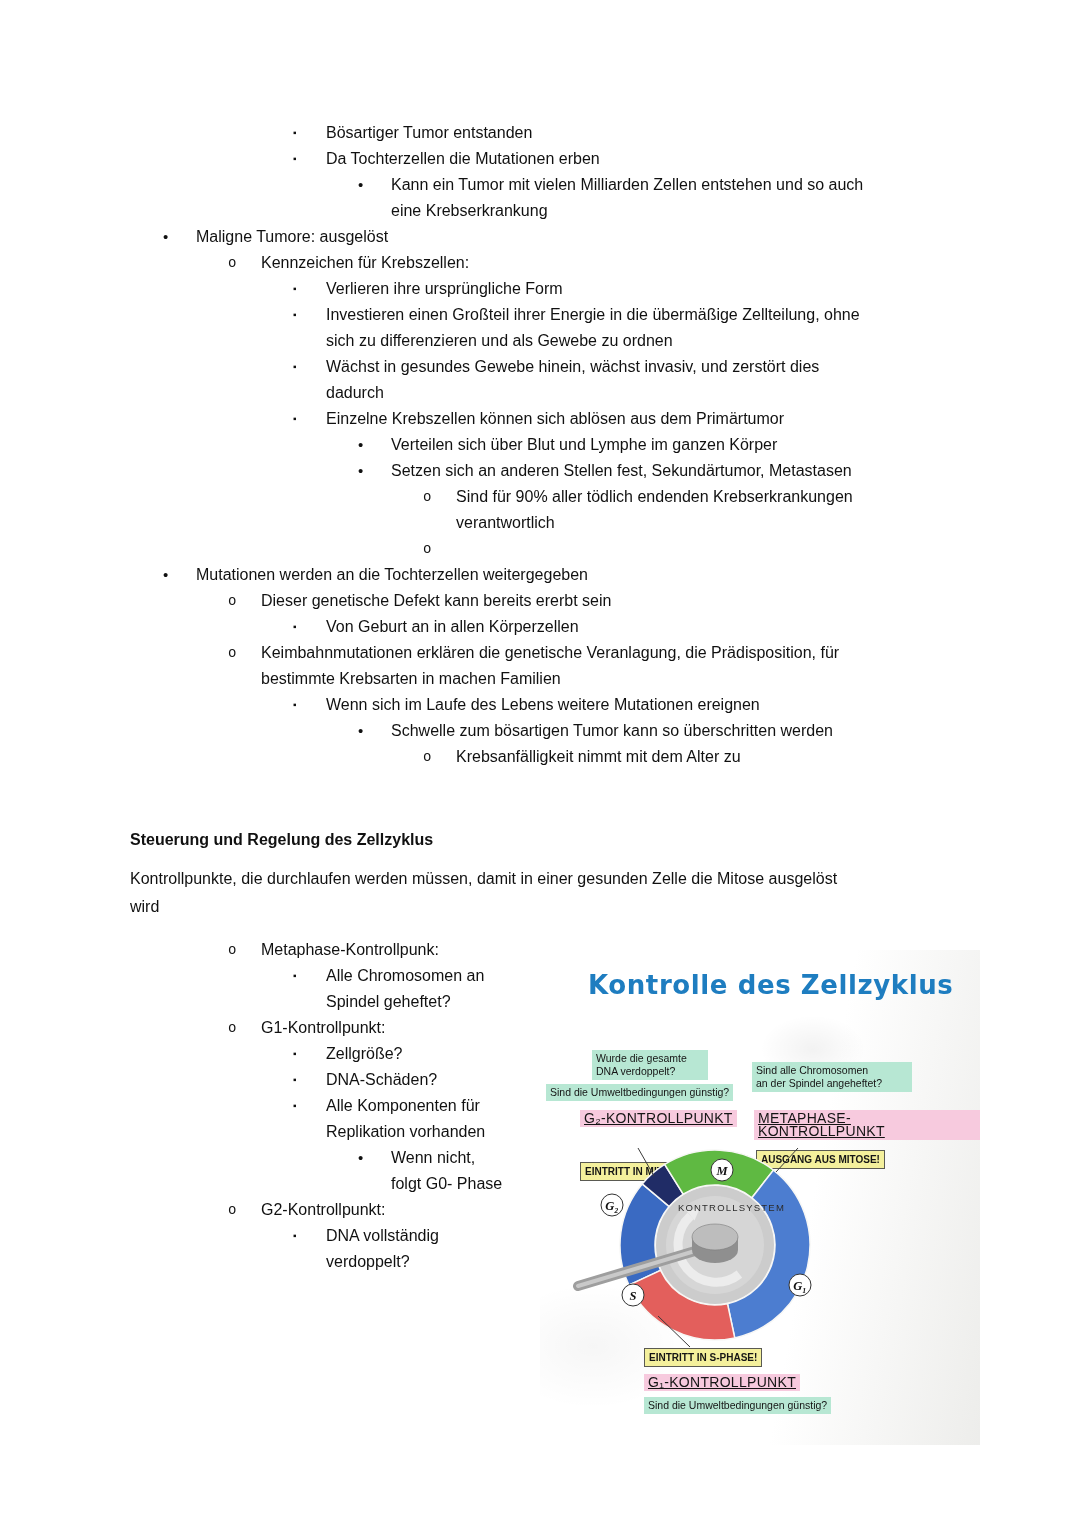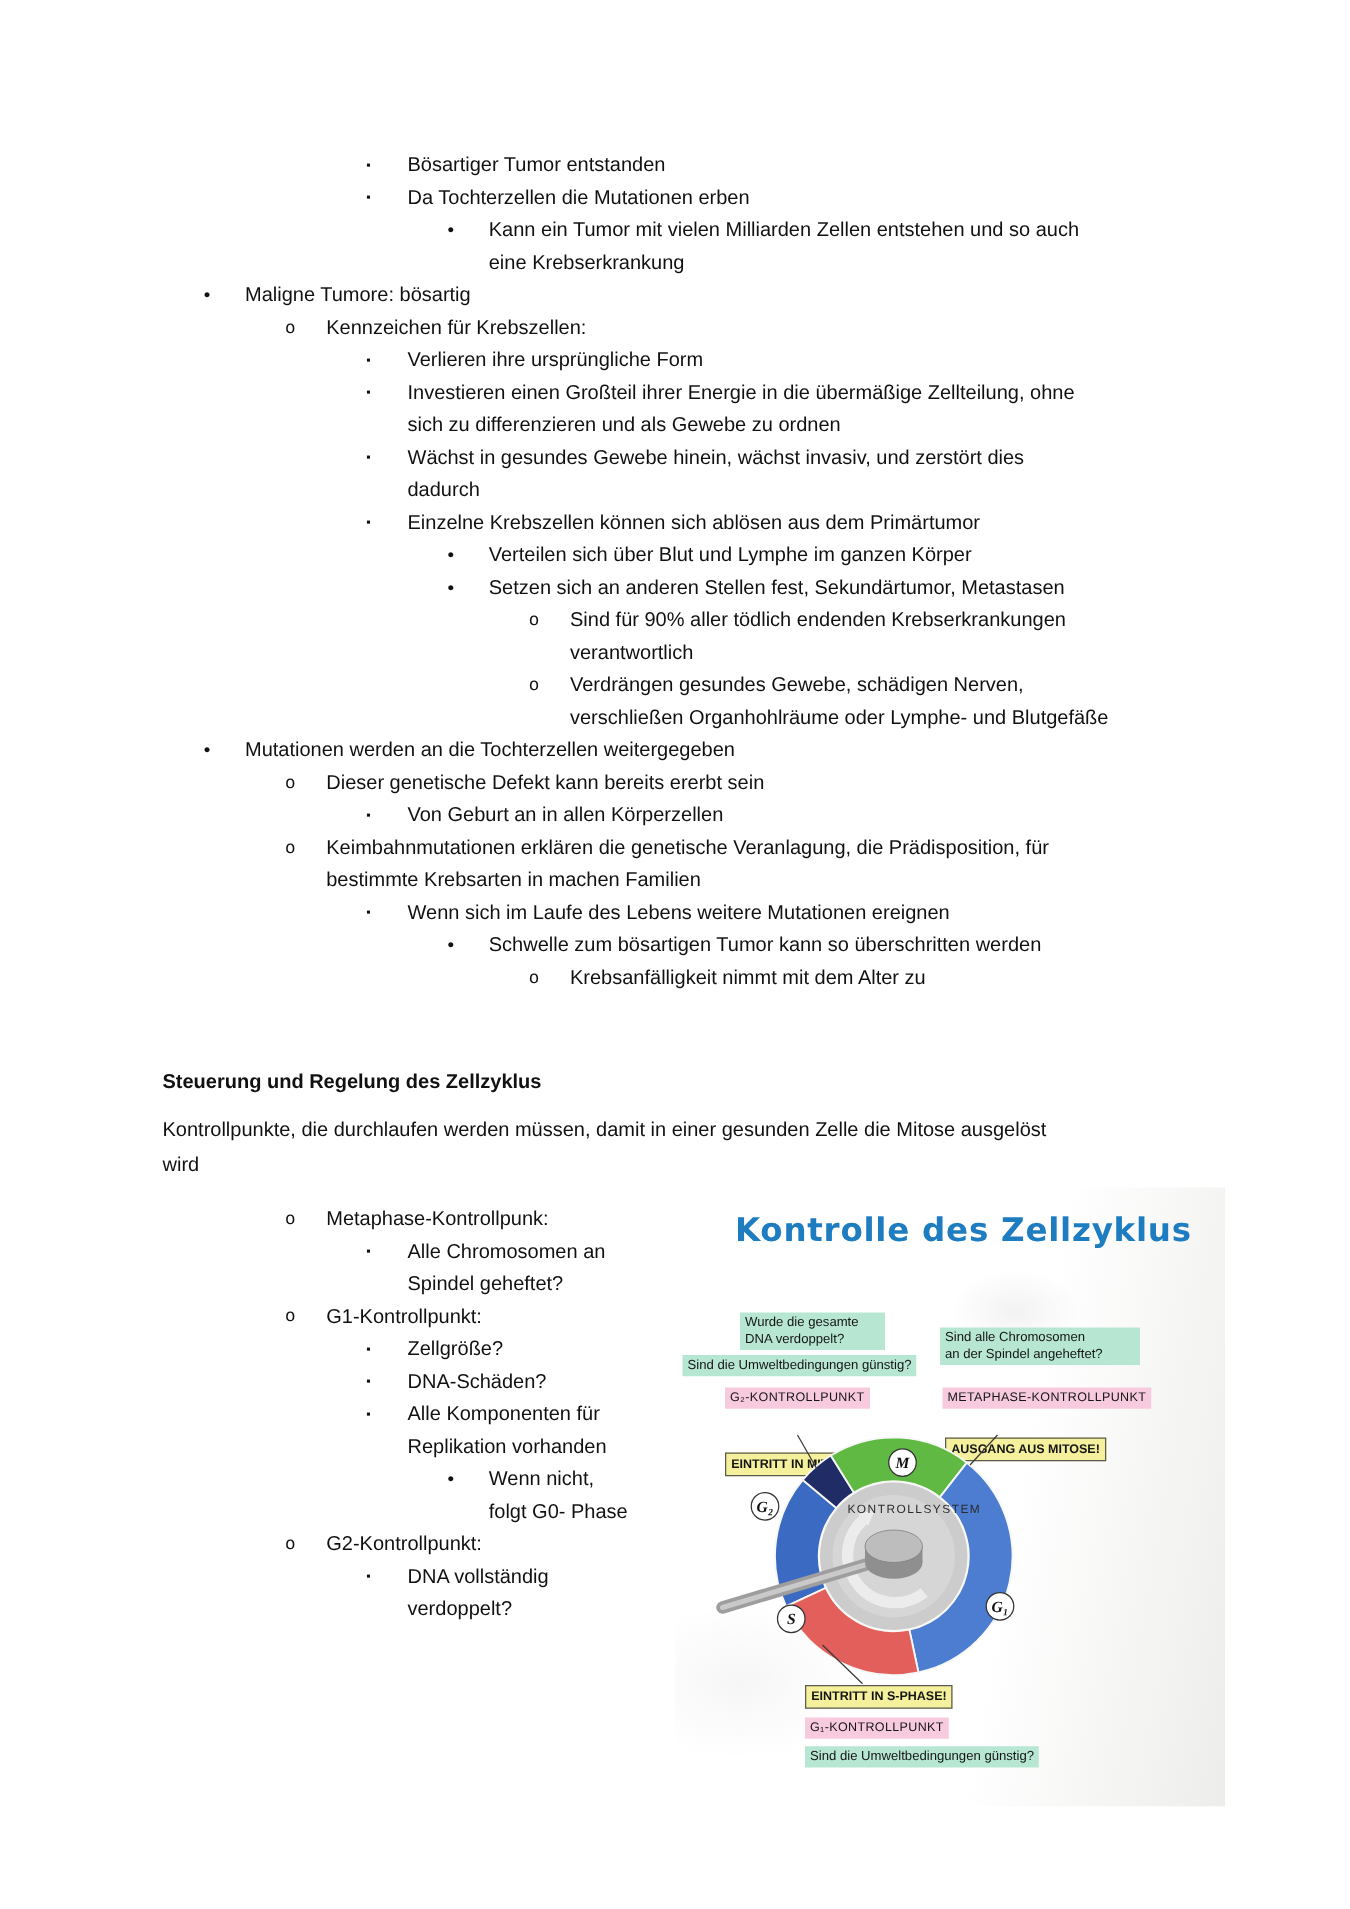--- a/index.html
+++ b/index.html
@@ -33,21 +33,21 @@
       linear-gradient(100deg, rgba(244,244,241,0) 60%, rgba(222,222,218,0.55) 100%);
   }
   .dg-title{
     position:absolute;left:24px;top:20px;white-space:nowrap;
     font-size:26px;font-weight:bold;letter-spacing:0.6px;color:var(--title-blue);
     font-family:"DejaVu Sans",sans-serif;
     margin-left:24px;
   }
   .lab{position:absolute;font-size:10.5px;line-height:13px;padding:2px 4px;color:#151515;white-space:pre-line;}
   .lab.green{background:var(--hl-green);}
-  .lab.pink{background:var(--hl-pink);letter-spacing:0.3px;font-size:10px;}
+  .lab.pink{background:var(--hl-pink);letter-spacing:0.3px;font-size:14px;text-decoration:underline;}
   .lab.yellow{background:var(--hl-yellow);border:1px solid #5a5a52;font-weight:bold;font-size:10px;}
   .lab.center{text-align:left;}
   .kontrollsystem{
     position:absolute;left:105px;top:252px;width:140px;text-align:right;
     font-size:9.5px;letter-spacing:1.2px;color:#2b2b2b;
   }
   .dg-svg{position:absolute;inset:0;}
 </style>
 </head>
 <body style="--hl-green: #b7e7d3; --hl-pink: #f7cade; --hl-yellow: #f4f09c; --title-blue: #1e7dc0;">
@@ -63,21 +63,21 @@
         <span class="marker m-square">▪</span>
         <span class="txt"><span>Da </span><b>Tochterzellen</b><span> die Mutationen </span><b>erben</b></span>
       </div>
       <div class="li lvl4">
         <span class="marker m-disc">•</span>
         <span class="txt"><span>Kann ein Tumor mit vielen Milliarden Zellen entstehen und so auch
 eine </span><b>Krebserkrankung</b></span>
       </div>
       <div class="li lvl1">
         <span class="marker m-disc">•</span>
-        <span class="txt"><b>Maligne Tumore</b><span>: bösartig</span></span>
+        <span class="txt"><b>Maligne Tumore</b><span>: ausgelöst</span></span>
       </div>
       <div class="li lvl2">
         <span class="marker m-circle">o</span>
         <span class="txt"><span>Kennzeichen für Krebszellen:</span></span>
       </div>
       <div class="li lvl3">
         <span class="marker m-square">▪</span>
         <span class="txt"><span>Verlieren ihre ursprüngliche Form</span></span>
       </div>
       <div class="li lvl3">
@@ -102,22 +102,20 @@
         <span class="marker m-disc">•</span>
         <span class="txt"><span>Setzen sich an anderen Stellen fest, </span><b>Sekundärtumor, Metastasen</b></span>
       </div>
       <div class="li lvl5">
         <span class="marker m-circle">o</span>
         <span class="txt"><span>Sind für 90% aller </span><b>tödlich</b><span> endenden Krebserkrankungen
 verantwortlich</span></span>
       </div>
       <div class="li lvl5">
         <span class="marker m-circle">o</span>
-        <span class="txt"><span>Verdrängen gesundes Gewebe, schädigen Nerven,
-verschließen Organhohlräume oder Lymphe- und Blutgefäße</span></span>
       </div>
       <div class="li lvl1">
         <span class="marker m-disc">•</span>
         <span class="txt"><span>Mutationen werden an die Tochterzellen weitergegeben</span></span>
       </div>
       <div class="li lvl2">
         <span class="marker m-circle">o</span>
         <span class="txt"><span>Dieser </span><b>genetische Defekt kann bereits ererbt</b><span> sein</span></span>
       </div>
       <div class="li lvl3">

